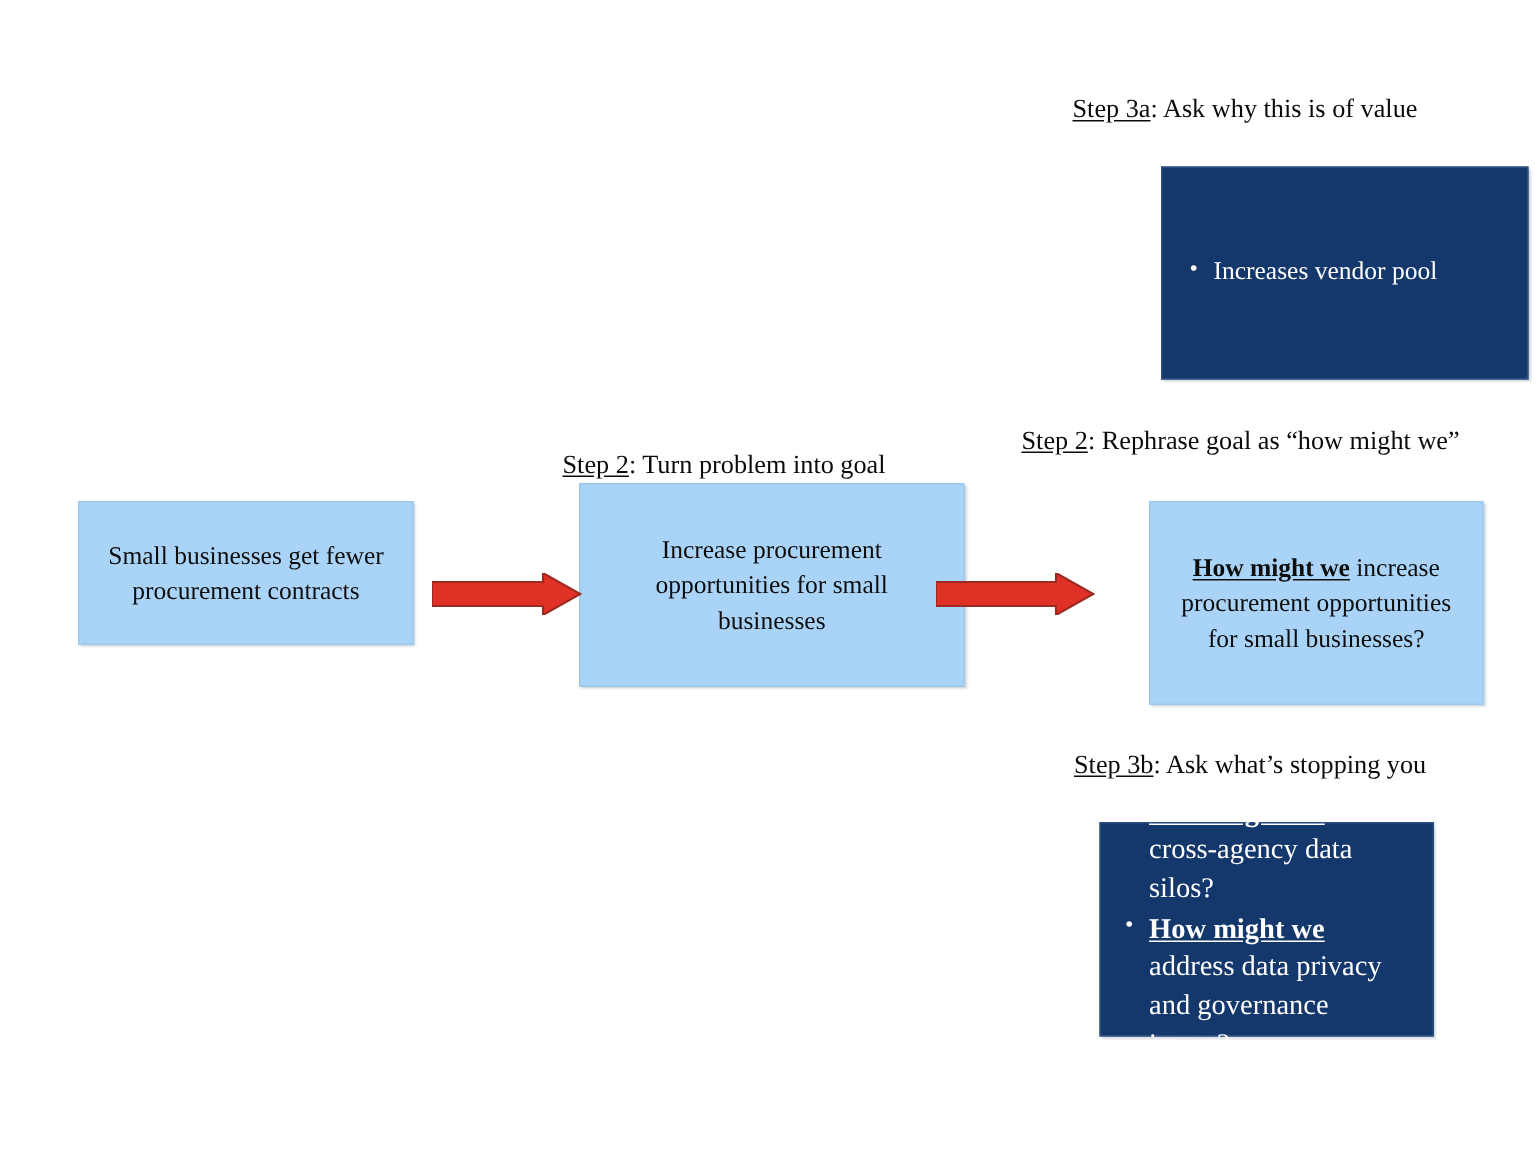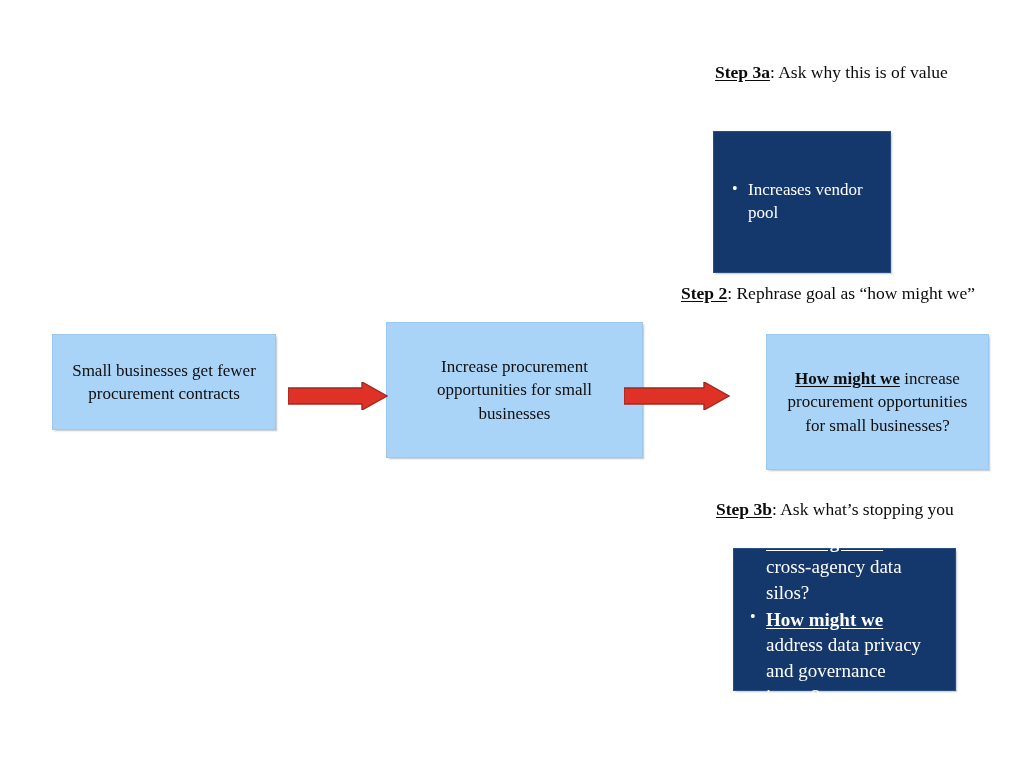--- a/index.html
+++ b/index.html
@@ -28,21 +28,21 @@
 
   
   .step-label {
     position: absolute;
     font-size: 17.5px;
     line-height: 1.2;
     white-space: nowrap;
     color: #0b0b0b;
   }
   .step-label .step-key {
-    font-weight: bold;
+    font-weight: normal;
     text-decoration: underline;
     text-underline-offset: 2px;
   }
 
   
   .box {
     position: absolute;
     box-sizing: border-box;
     display: flex;
     align-items: center;
@@ -106,21 +106,21 @@
 </style>
 </head>
 <body>
 
 <div class="slide">
 
   <div class="step-label" style="left:715px; top:62px;">
     <span class="step-key">Step 3a</span><span>: </span><span>Ask why this is of value</span>
   </div>
 
-  <div class="box navy" style="left:713px; top:111px; width:178px; height:142px;margin-top:20px;">
+  <div class="box navy" style="left:774px; top:111px; width:245px; height:142px;">
     <div class="box-text" style="padding:0 18px;">
       <ul class="bullets">
         <li>
           <span>Increases vendor pool</span>
         </li>
       </ul>
     </div>
   </div>
 
   <div class="step-label" style="left:681px; top:283px;">
@@ -148,20 +148,23 @@
         </li>
       </ul>
     </div>
   </div>
 
 
   <div class="box light" style="left:52px; top:334px; width:224px; height:96px;">
     <div class="box-text" style="padding:0 6px;">Small businesses get fewer procurement contracts</div>
   </div>
 
+  <div class="step-label" style="left:375px; top:299px;">
+    <span class="step-key">Step 2</span><span>: </span><span>Turn problem into goal</span>
+  </div>
 
   <div class="box light" style="left:386px; top:322px; width:257px; height:136px;">
     <div class="box-text" style="padding:0 16px;">Increase procurement opportunities for small businesses</div>
   </div>
 
   <div class="arrow" style="left:288px; top:382px;">
     <svg width="100" height="28" viewBox="0 0 100 28">
       <polygon points="0,6 74,6 74,0 99,14 74,28 74,22 0,22" fill="#e03127" stroke="#9c2a20" stroke-width="1.4"></polygon>
     </svg>
   </div>

